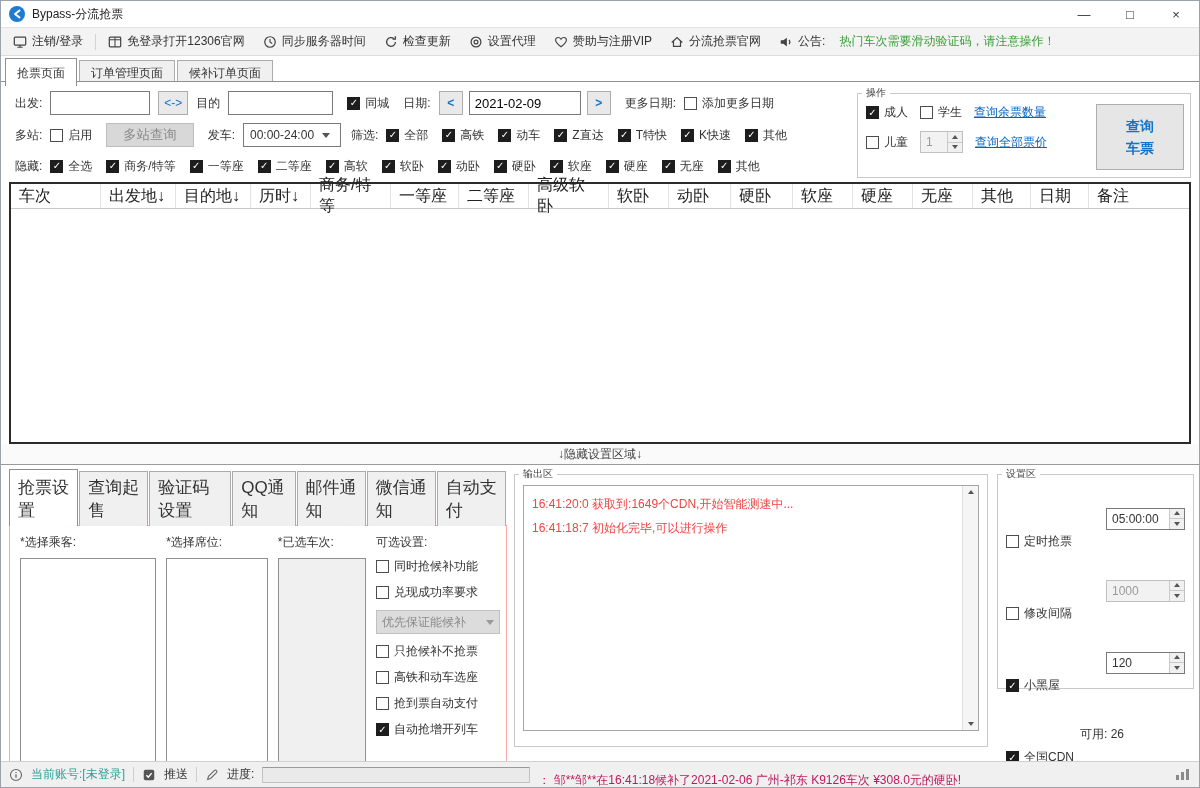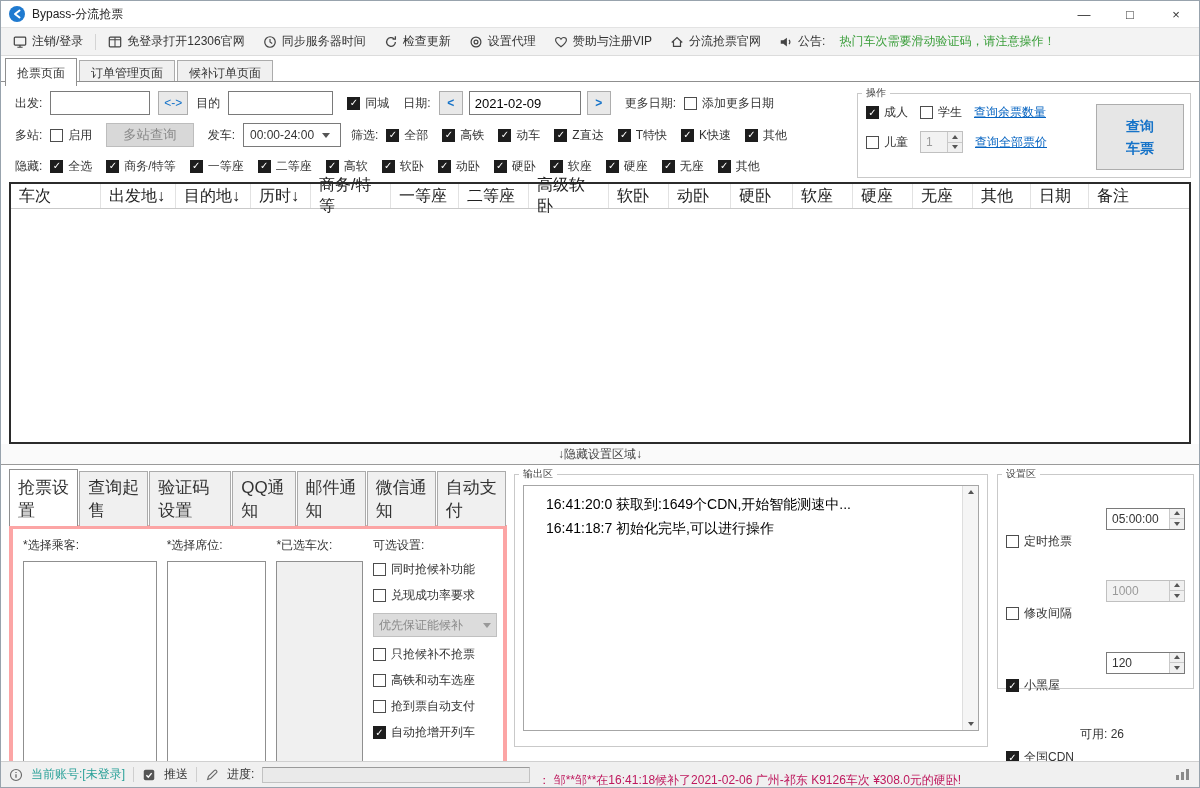--- a/index.html
+++ b/index.html
@@ -75,33 +75,33 @@
   
   .divider { position:absolute; top:443px; left:0; right:0; height:21px; background:#fafafa; border-bottom:1px solid #9a9a9a; display:flex; align-items:center; justify-content:center; color:#444; }
 
   
   .bottom { position:absolute; top:464px; left:0; right:0; height:298px; background:#fff; }
 
   .panel-left { position:absolute; left:8px; top:4px; width:498px; height:290px; }
   .subtabs { display:flex; align-items:flex-end; }
   .stab { padding:4px 8px; border:1px solid #ababab; border-bottom:none; background:#f0f0f0; margin-right:1px; font-size:17px; }
   .stab.active { background:#fff; padding-top:6px; border-color:#8f8f8f; position:relative; z-index:2; }
-  .panel-body { border:4px solid #fca5a5; background:#fff; height:262px; margin-top:-1px; display:flex; padding:8px 6px 8px 10px; gap:10px; }
+  .panel-body { border:1px solid #fca5a5; background:#fff; height:262px; margin-top:-1px; display:flex; padding:8px 6px 8px 10px; gap:10px; }
   .pcol { display:flex; flex-direction:column; }
   .pcol-label { margin-bottom:7px; color:#333; }
   .listbox { border:1px solid #8f8f8f; background:#fff; flex:1; }
   .listbox.disabled { background:#f0f0f0; }
   .w-pass { width:142px; } .w-seat { width:106px; } .w-train { width:92px; }
   .optcol { display:flex; flex-direction:column; gap:9px; width:124px; }
   .optsel { height:24px; border:1px solid #c0c0c0; background:#dcdcdc; color:#8a8a8a; display:flex; align-items:center; justify-content:space-between; padding:0 5px; }
   .optsel .chev { width:0; height:0; border-left:4px solid transparent; border-right:4px solid transparent; border-top:5px solid #999; }
 
   .out-group { position:absolute; left:513px; top:2px; width:474px; height:280px; border:1px solid #c9c9c9; }
   .out-box { margin:4px 8px 8px 8px; height:246px; border:1px solid #a6a6a6; background:#fff; display:flex; }
-  .out-lines { flex:1; padding:6px 8px; color:#000000; line-height:24px; font-size:14px; overflow:hidden;margin-left:14px; }
+  .out-lines { flex:1; padding:6px 8px; color:#ef4444; line-height:24px; font-size:12px; overflow:hidden; }
   .vscroll { width:16px; background:#f5f5f5; border-left:1px solid #dedede; display:flex; flex-direction:column; justify-content:space-between; align-items:center; padding:4px 0; }
 
   .set-group { position:absolute; left:996px; top:2px; width:197px; height:222px; border:1px solid #c9c9c9; }
   .set-inner { padding:6px 8px; display:flex; flex-direction:column; gap:9px; }
   .set-row { display:flex; align-items:center; justify-content:space-between; min-height:22px; }
   .set-row .cb { gap:5px;margin-top:46px; }
   .avail { color:#333; margin-left:6px; }
   .start-btn { position:absolute; left:996px; top:230px; width:197px; height:48px; border:1px solid #9f9f9f; background:#e6e6e6; color:#1673c8; font-weight:bold; font-size:14px; display:flex; align-items:center; justify-content:center; }
 
   

